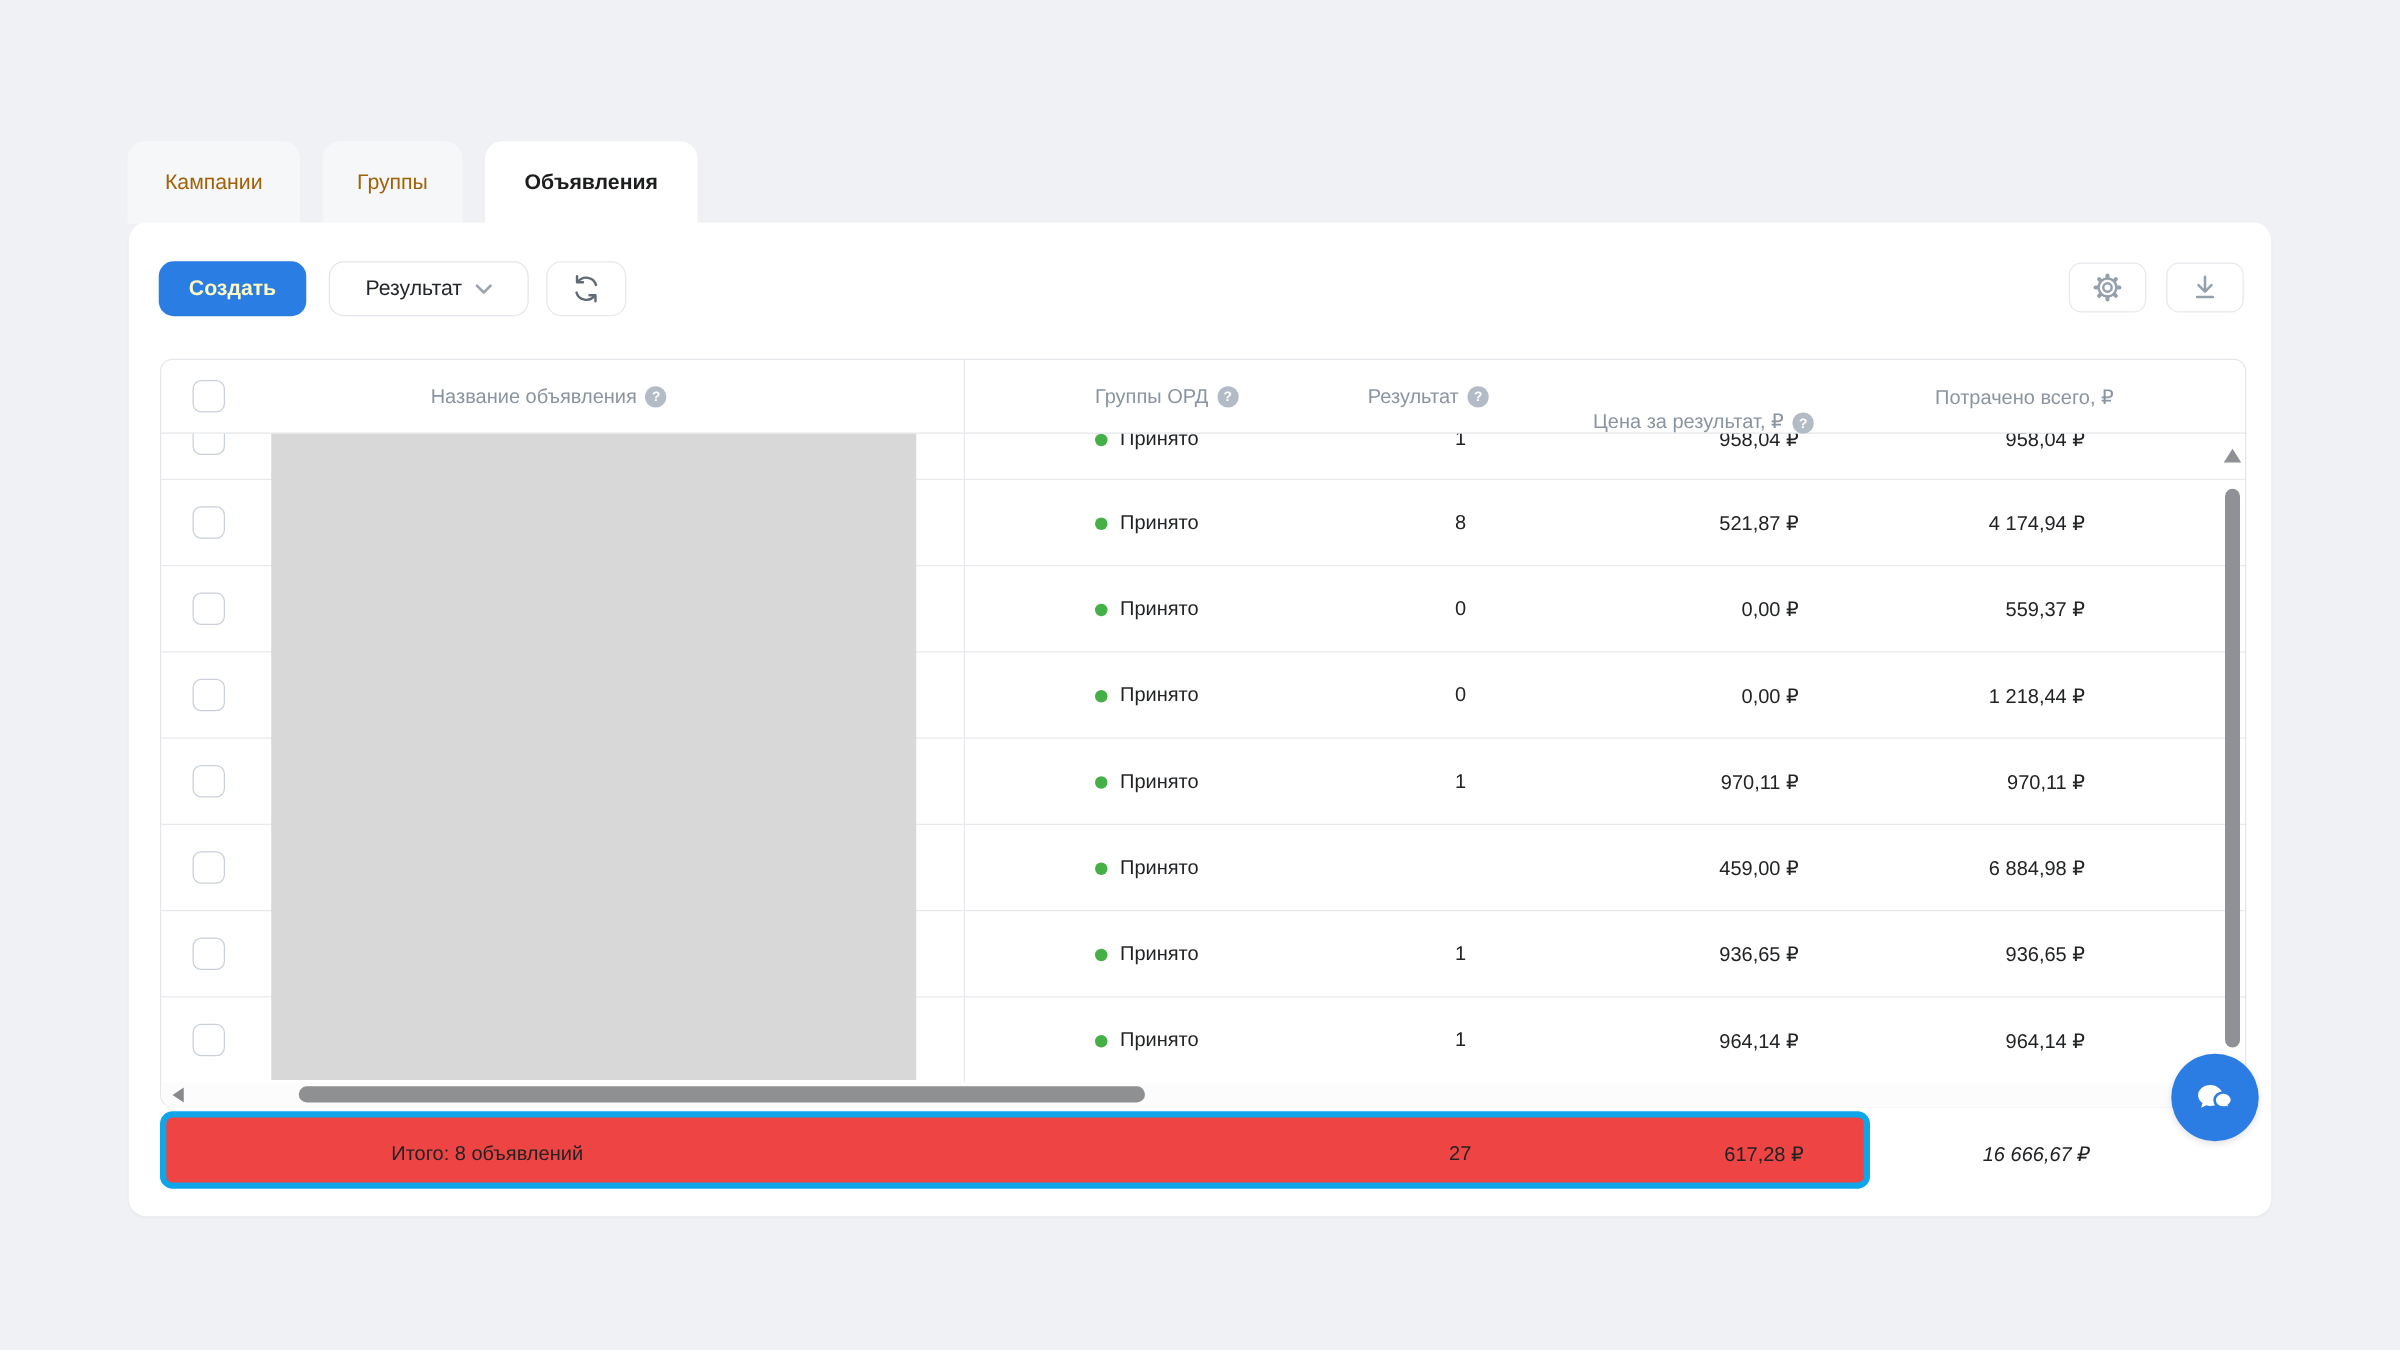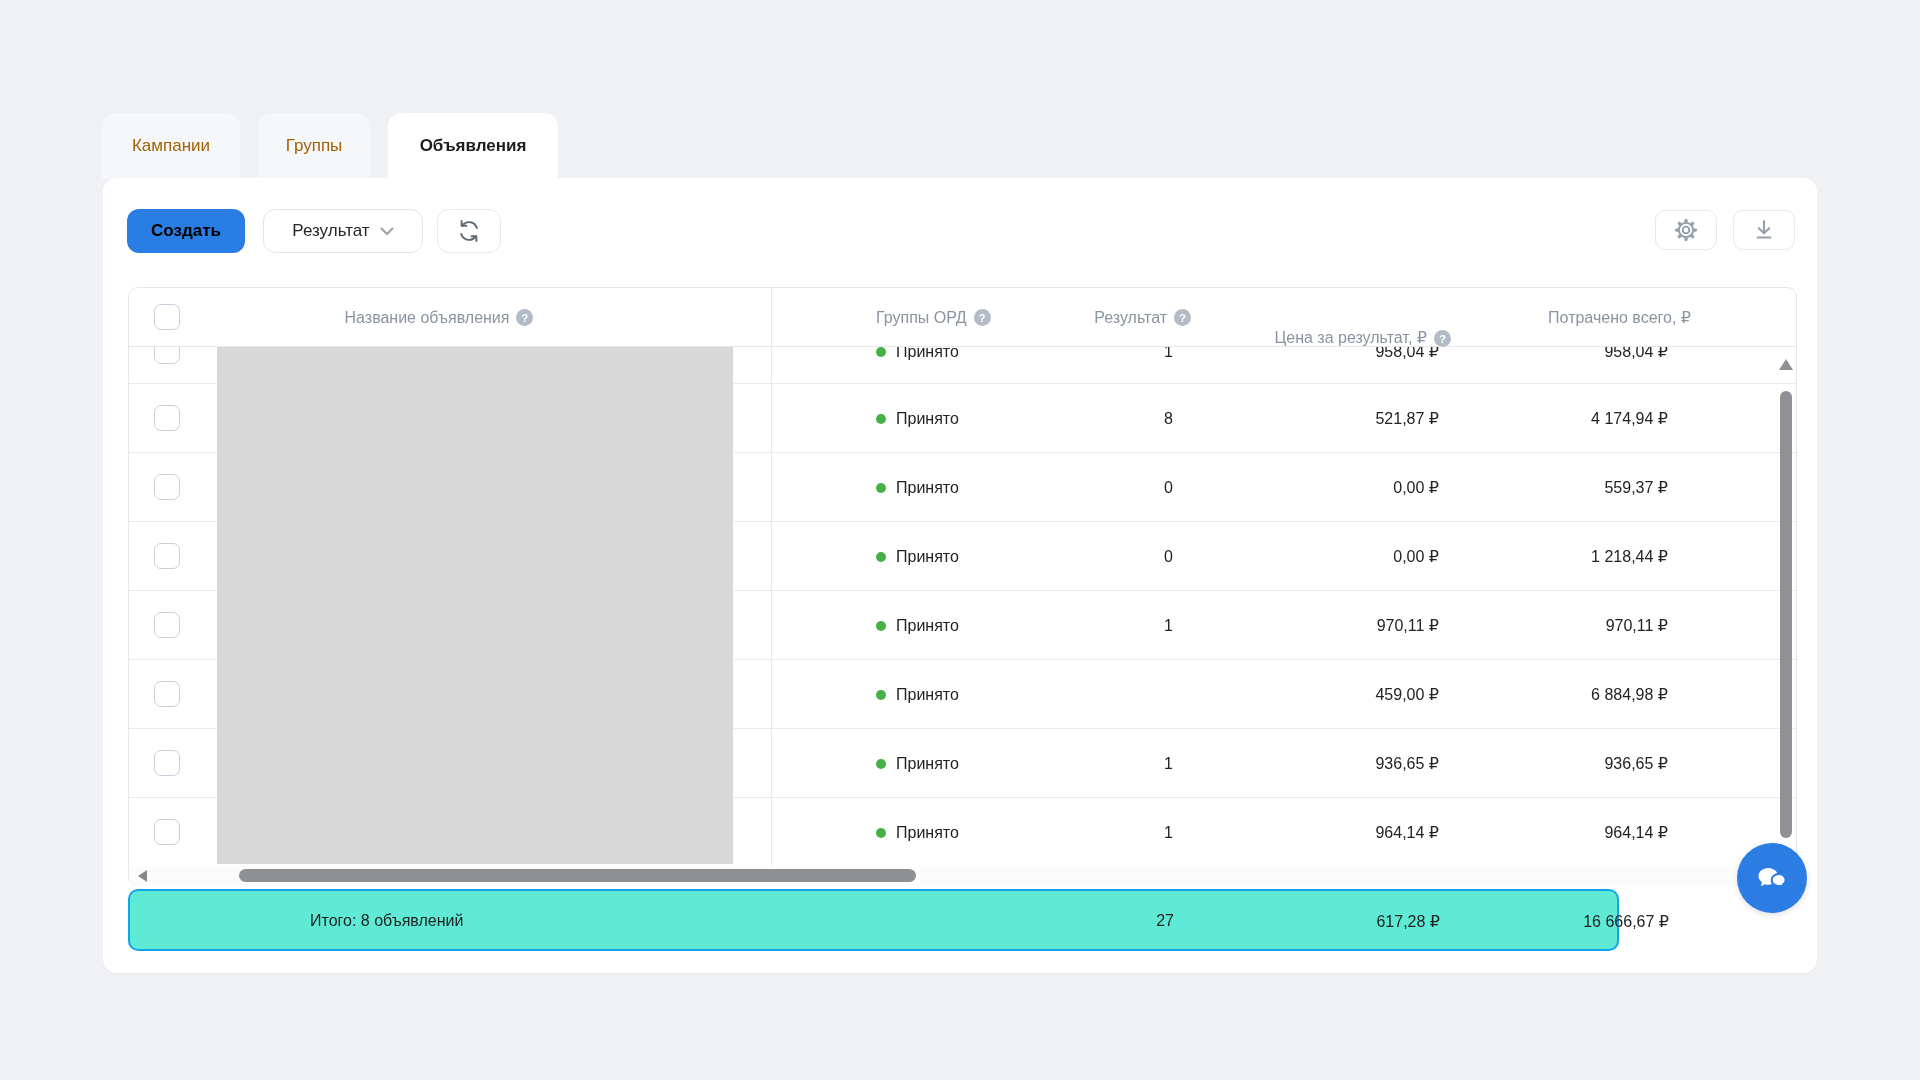--- a/index.html
+++ b/index.html
@@ -16,21 +16,21 @@
   .tab-campaigns { left:102px; width:138px; }
   .tab-groups { left:258px; width:112px; }
   .tab-ads { left:388px; width:170px; }
 
   
   .card { position:absolute; left:103px; top:178px; width:1714px; height:795px;
           background:#ffffff; border-radius:14px; box-shadow:0 1px 2px rgba(0,0,0,.03); }
 
   button { font-family:inherit; cursor:pointer; }
   .btn-primary { position:absolute; left:24px; top:31px; width:118px; height:44px;
-    background:#2a7de2; border:none; border-radius:12px; color:#000000; font-size:17px; font-weight:700; }
+    background:#2a7de2; border:none; border-radius:12px; color:#fef9c3; font-size:17px; font-weight:700; }
   .btn-secondary { position:absolute; left:160px; top:31px; width:160px; height:44px;
     background:#fff; border:1px solid #e2e5e9; border-radius:12px; color:#23262a;
     font-size:17px; display:flex; align-items:center; justify-content:center; gap:10px; }
   .btn-icon { position:absolute; background:#fff; border:1px solid #e6e8ec; border-radius:12px;
     display:flex; align-items:center; justify-content:center; }
   .btn-refresh { left:334px; top:31px; width:64px; height:44px; }
   .btn-settings { left:1552px; top:32px; width:62px; height:40px; border-radius:10px; }
   .btn-export { left:1630px; top:32px; width:62px; height:40px; border-radius:10px; }
 
   
@@ -78,27 +78,27 @@
     border-radius:6px; background:#8f9196; cursor:pointer; }
   .hscroll { position:absolute; left:0; top:578px; width:1667px; height:20px;
     background:#fcfcfd; border-radius:0 0 10px 10px; }
   .hscroll-arrow { position:absolute; left:9px; top:4px; width:0; height:0;
     border-top:6px solid transparent; border-bottom:6px solid transparent;
     border-right:9px solid #87898c; cursor:pointer; }
   .hscroll-thumb { position:absolute; left:110px; top:3px; width:677px; height:13px;
     border-radius:7px; background:#8f9092; cursor:pointer; }
 
   
-  .tfoot { position:absolute; left:25px; top:711px; width:1491px; height:62px;
-    background:#5eead4; border:2px solid #0ea5e9; border-radius:10px; font-size:16px; color:#212325; }
+  .tfoot { position:absolute; left:25px; top:711px; width:1368px; height:62px;
+    background:#ef4444; border:5px solid #0ea5e9; border-radius:10px; font-size:16px; color:#212325; }
   .f-cell { position:absolute; top:0; height:60px; display:flex; align-items:center; }
   .f-label { left:180px; }
   .f-result { left:900px; width:144px; justify-content:flex-end; }
   .f-price  { left:1120px; width:190px; justify-content:flex-end; }
-  .f-spent  { left:1350px; width:189px; justify-content:flex-end; }
+  .f-spent  { left:1350px; width:189px; justify-content:flex-end;font-style:italic; }
 
   
   .fab { position:absolute; left:1737px; top:843px; width:70px; height:70px; border-radius:50%;
          background:#2b7de3; display:flex; align-items:center; justify-content:center;
          cursor:pointer; box-shadow:0 2px 6px rgba(0,0,0,.12); }
 
   svg { display:block; }
 </style>
 </head>
 <body>

